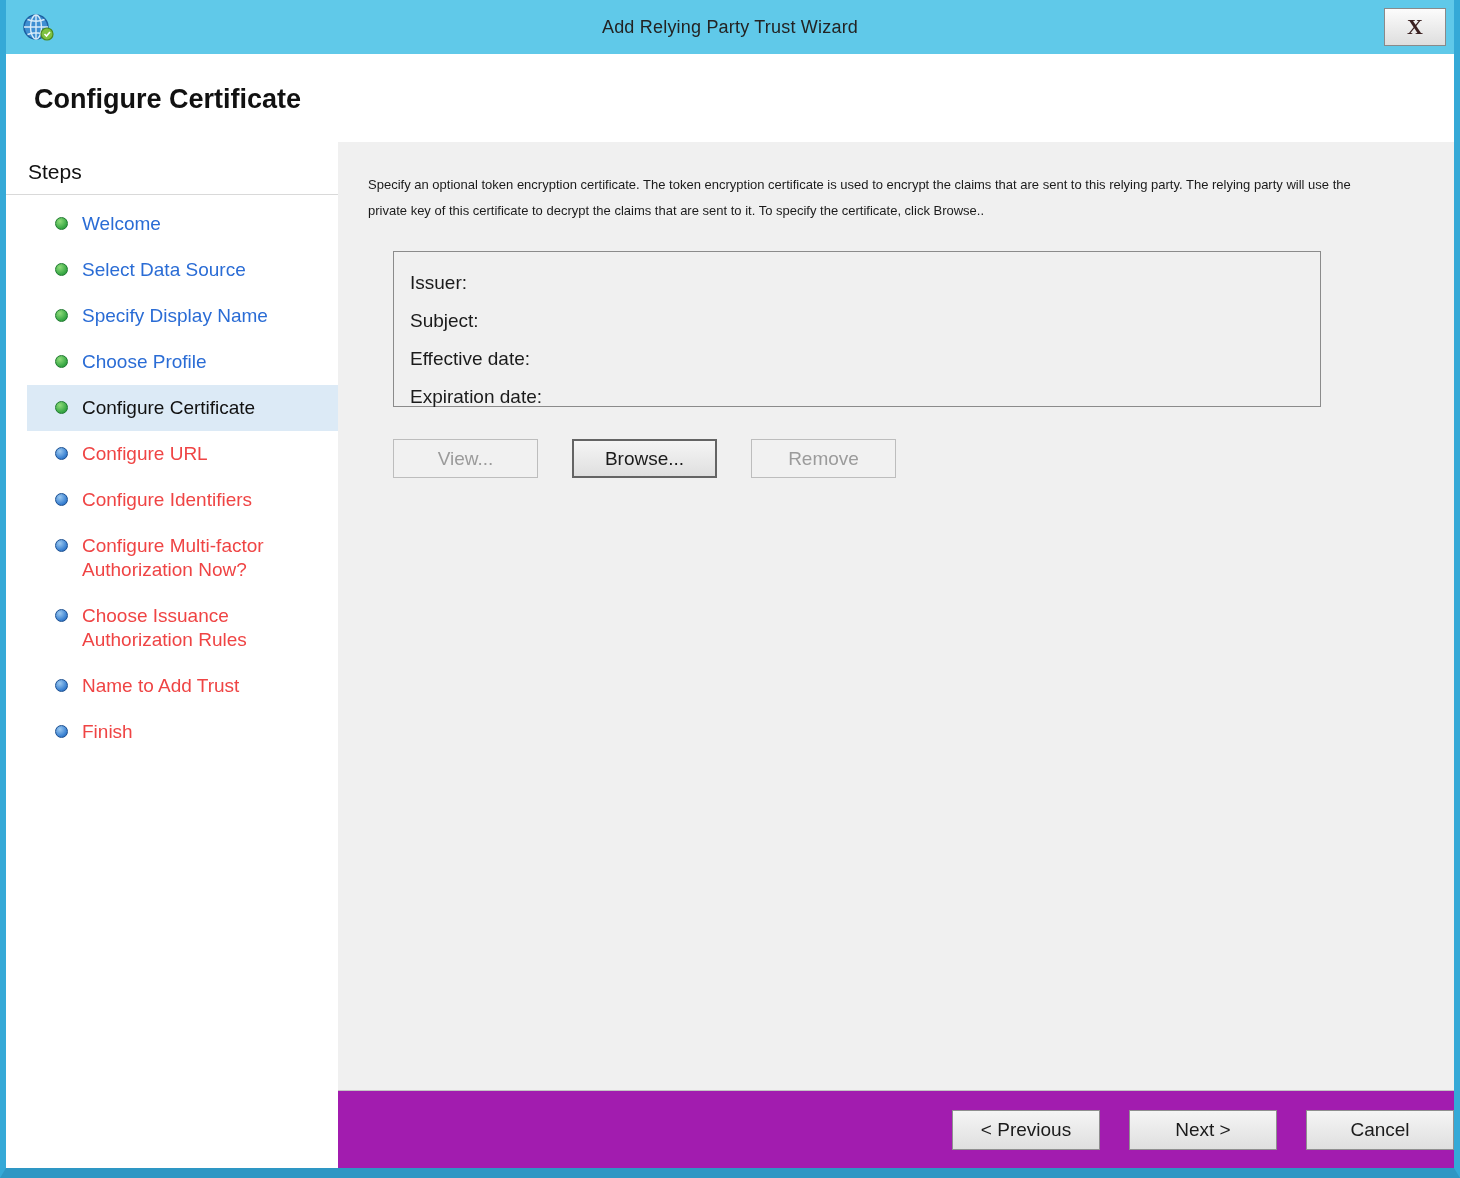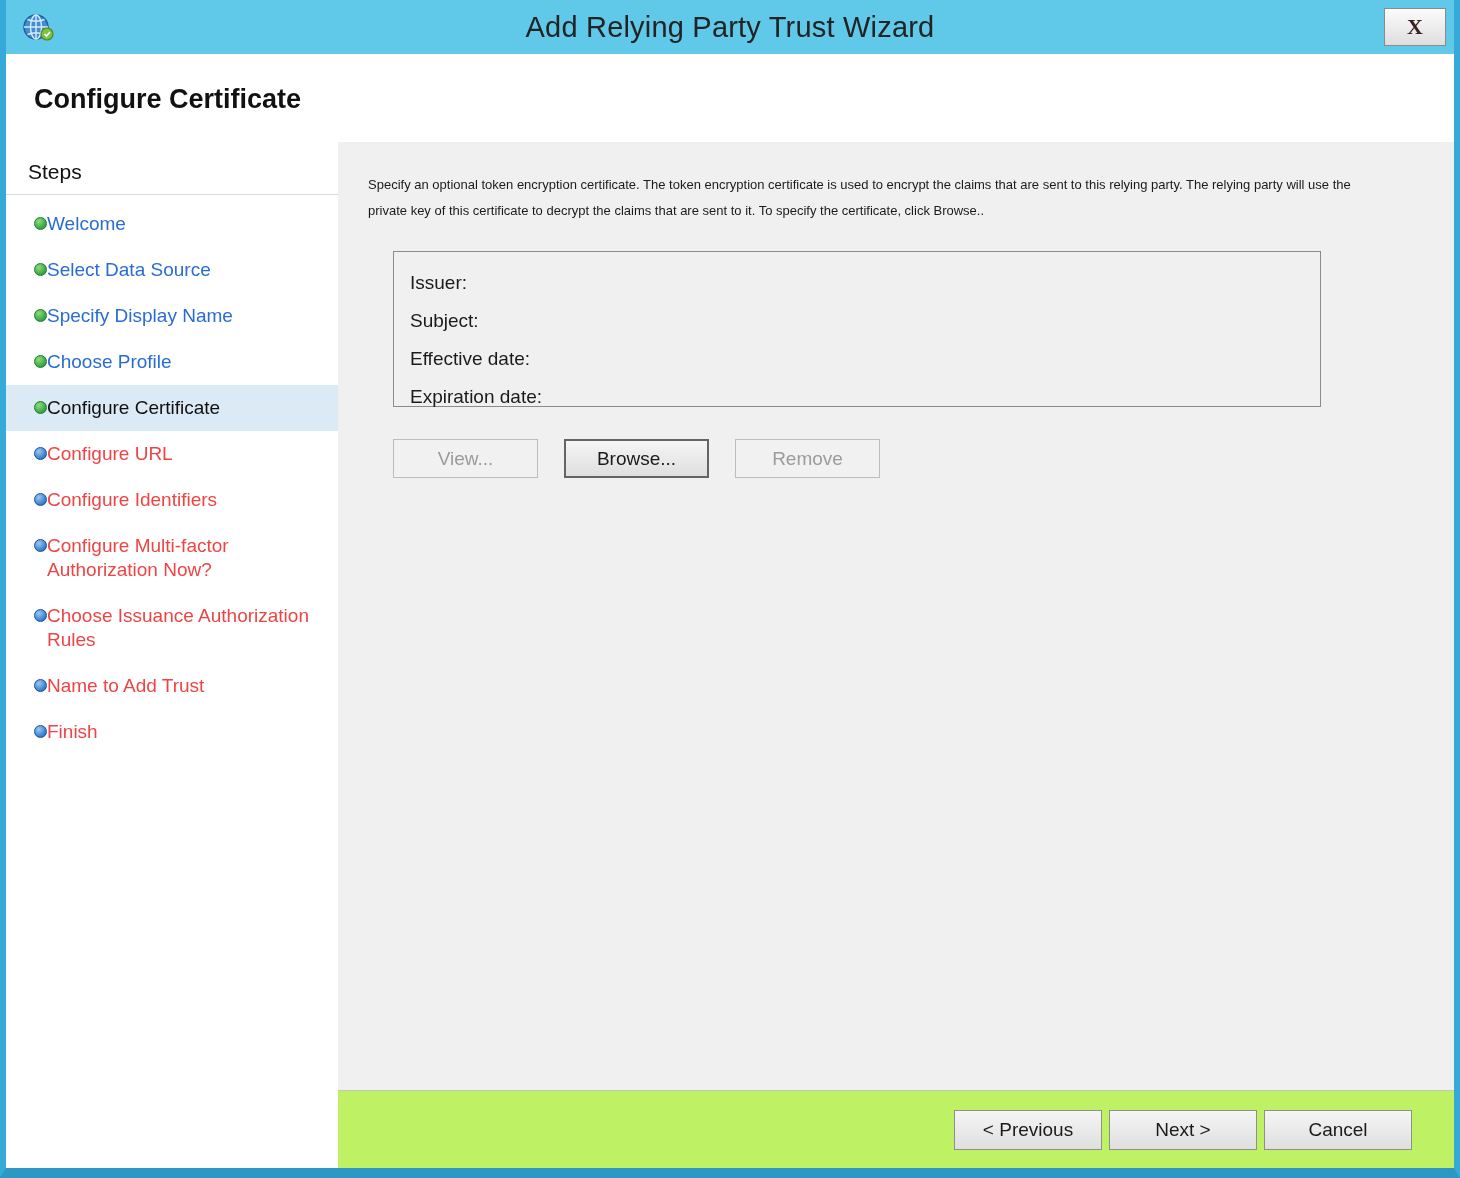--- a/index.html
+++ b/index.html
@@ -21,21 +21,21 @@
   
   .titlebar {
     height:54px; flex:0 0 54px;
     background:#60c9e9;
     position:relative;
     display:flex; align-items:center;
   }
   .app-icon { margin-left:14px; width:36px; height:36px; }
   .win-title {
     position:absolute; left:0; right:0; text-align:center;
-    font-size:29px; color:#232323; letter-spacing:0.2px;
+    font-size:18px; color:#232323; letter-spacing:0.2px;
   }
   .close-btn {
     position:absolute; right:8px; top:8px;
     width:62px; height:38px;
     background:linear-gradient(#fcfcfc,#dedede);
     border:1px solid #8a8a8a;
     font-family:"Liberation Serif", serif;
     font-weight:bold; font-size:22px; color:#3a1f1f;
     cursor:pointer;
   }
@@ -54,23 +54,23 @@
     padding-top:14px;
   }
   .steps-header {
     font-size:21px; font-weight:normal; color:#111;
     padding:4px 0 10px 22px;
     border-bottom:1px solid #d9d9d9;
     margin-right:0;
   }
   .steps-list { list-style:none; margin-top:6px; }
   .step-item {
-    display:flex; align-items:flex-start; 
+    display:flex; align-items:flex-start; gap:14px;
     padding:11px 10px 11px 28px;
-    font-size:19px; line-height:24px;
+    font-size:19px; line-height:24px;margin-left:21px;
   }
   .step-item.current { background:#dceaf6; }
   .bullet {
     flex:0 0 13px; width:13px; height:13px; border-radius:50%;
     margin-top:5px;
   }
   .bullet.done {
     background:radial-gradient(circle at 35% 30%, #8fdc7a, #3aa946 65%, #238a33);
     border:1px solid #1f7a30;
   }
@@ -88,43 +88,43 @@
     font-size:13px; line-height:26px; color:#1b1b1b;
     max-width:990px;
   }
   .cert-box {
     margin:27px 0 0 25px;
     width:928px; height:156px;
     border:1px solid #8b8b8b;
     padding:12px 16px;
   }
   .cert-row { font-size:19px; line-height:38px; color:#1b1b1b; }
-  .btn-row { margin:32px 0 0 25px; display:flex; gap:26px; }
+  .btn-row { margin:32px 0 0 25px; display:flex; gap:34px; }
   .btn {
     min-width:145px; height:39px;
     font-family:"Liberation Sans", sans-serif;
     font-size:19px; color:#1b1b1b;
     background:linear-gradient(#f5f5f5,#dfdfdf);
     border:1px solid #8f8f8f;
     cursor:pointer;
   }
   .btn:disabled {
     color:#9b9b9b;
     background:#f1f1f1;
     border:1px solid #bdbdbd;
     cursor:default;
   }
   .btn.default { border:2px solid #646464; }
   
   .footer {
     flex:0 0 78px;
     border-top:1px solid #c4c4c4;
-    background:#bef264;
+    background:#a21caf;
     display:flex; align-items:center; justify-content:flex-end;
-    gap:7px; padding-right:42px;
+    gap:29px; 
   }
   .footer .btn { min-width:148px; height:40px; }
 </style>
 </head>
 <body>
 
 <div class="window">
 
   <div class="titlebar">
     <svg class="app-icon" viewBox="0 0 36 36" aria-hidden="true">

